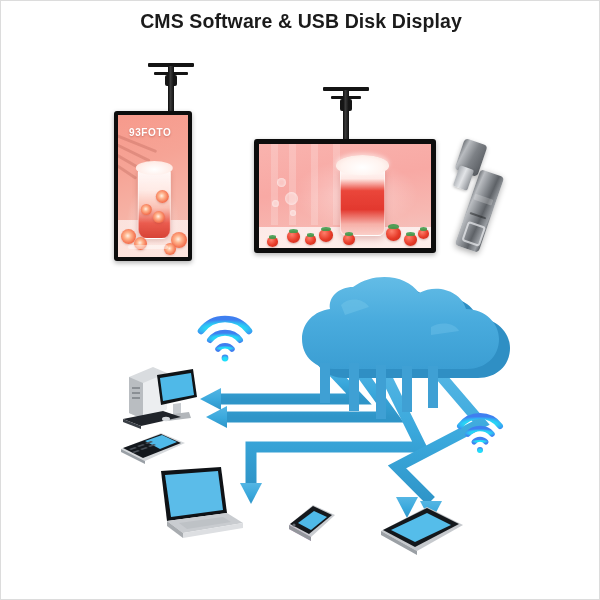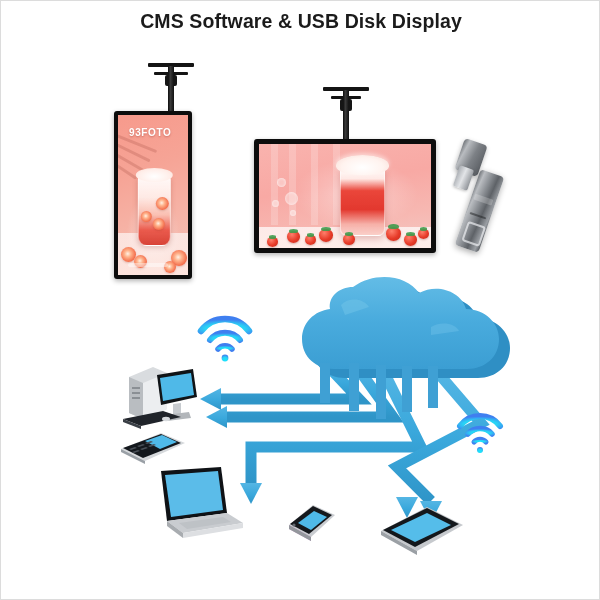--- a/index.html
+++ b/index.html
@@ -168,21 +168,21 @@
 
   <div class="title">CMS Software &amp; USB Disk Display</div>
 
   <div class="mount" style="left:145px;top:62px;width:50px;height:52px;">
     <div class="bar-top" style="left:2px;top:0px;width:46px;height:4px;"></div>
     <div class="bar-top" style="left:8px;top:9px;width:34px;height:3px;"></div>
     <div class="knuckle" style="left:19px;top:12px;width:12px;height:11px;"></div>
     <div class="pole" style="left:22px;top:3px;width:6px;height:49px;"></div>
   </div>
 
-  <div class="display" style="left:113px;top:110px;width:78px;height:168px;">
+  <div class="display" style="left:113px;top:110px;width:78px;height:150px;">
     <div class="screen" style="left:4px;top:4px;right:4px;bottom:4px;">
       <div class="art-v">
         <div class="palm">
           <i style="top:4px;width:46px;transform:rotate(22deg);"></i>
           <i style="top:13px;width:40px;transform:rotate(26deg);"></i>
           <i style="top:23px;width:34px;transform:rotate(30deg);"></i>
           <i style="top:33px;width:27px;transform:rotate(34deg);"></i>
         </div>
         <div class="table-v"></div>
         <div class="cup">

